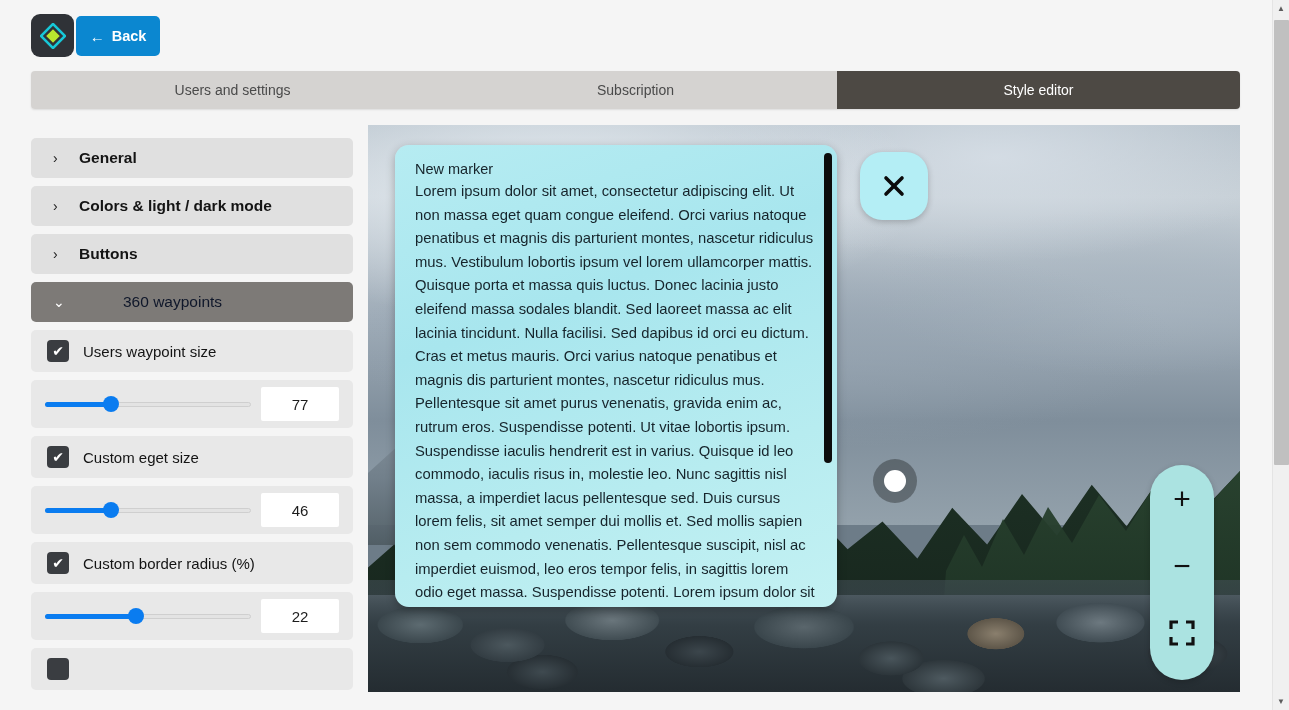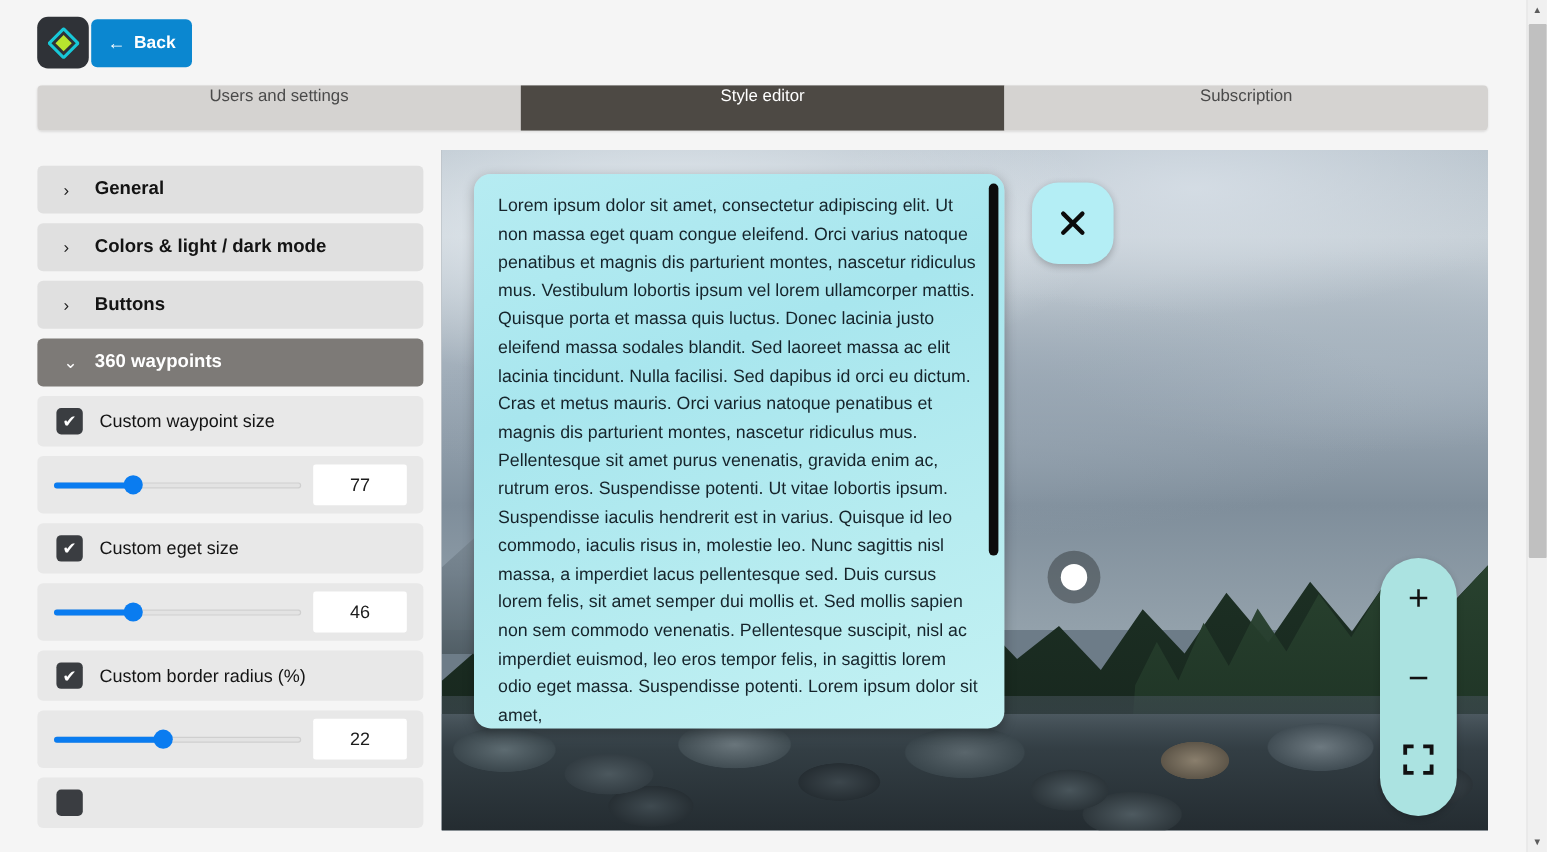--- a/index.html
+++ b/index.html
@@ -59,21 +59,21 @@
     left: 31px; top: 71px;
     width: 1209px;
     height: 38px;
     display: flex;
     border-radius: 4px;
     overflow: hidden;
     box-shadow: 0 1px 2px rgba(0,0,0,0.10);
   }
   .tab {
     flex: 1;
-    display: flex; justify-content: center;
+    display: flex; align-items: center; justify-content: center;
     font-size: 14px;
     color: #4a4a4a;
     background: #d5d3d1;
     cursor: pointer;
     user-select: none;
   }
   .tab.active {
     background: #4d4944;
     color: #ffffff;
   }
@@ -105,21 +105,21 @@
     line-height: 1;
   }
   .acc-item .acc-label {
     font-size: 15.5px;
     color: #141414;
     font-weight: bold;
   }
   .acc-item.active {
     background: #7d7a77;
   }
-  .acc-item.active .acc-label { color: #ffffff; font-weight: bold; }
+  .acc-item.active .acc-label { color: #0f172a; font-weight: normal; margin-left: 44px; }
   .acc-item.active .chev { color: #ffffff; }
 
   .ctl-row {
     min-height: 42px;
     margin-bottom: 8px;
     background: #e8e8e8;
     border-radius: 5px;
     display: flex;
     align-items: center;
     padding: 0 16px;
@@ -398,25 +398,25 @@
     <button class="back-btn">
       <span class="back-arrow">←</span>
       <span>Back</span>
     </button>
   </div>
 
   <div class="tabs">
     <div class="tab">
       <span>Users and settings</span>
     </div>
+    <div class="tab">
+      <span>Subscription</span>
+    </div>
     <div class="tab active">
       <span>Style editor</span>
-    </div>
-    <div class="tab">
-      <span>Subscription</span>
     </div>
   </div>
 
   <div class="sidebar">
 
     <div class="acc-item">
       <span class="chev">›</span>
       <span class="acc-label">General</span>
     </div>
 
@@ -432,21 +432,21 @@
 
     <div class="acc-item active">
       <span class="chev">⌄</span>
       <span class="acc-label">360 waypoints</span>
     </div>
 
     <div class="ctl-row">
       <div class="chk">
         <span class="tick">✔</span>
       </div>
-      <span class="ctl-label">Custom waypoint size</span>
+      <span class="ctl-label">Users waypoint size</span>
     </div>
 
     <div class="slider-row">
       <div class="slider">
         <div class="track"></div>
         <div class="fill" style="width:32%"></div>
         <div class="thumb" style="left:32%"></div>
       </div>
       <input class="num-field" type="text" readonly="" value="77" style="">
     </div>
@@ -495,20 +495,21 @@
   <div class="pano">
     <div class="sky"></div>
     <div class="mountain"></div>
     <div class="treeline"></div>
     <div class="treeline2"></div>
     <div class="river"></div>
     <div class="rocks"></div>
 
     <div class="popup">
       <div class="popup-inner">
+        <div class="popup-title">New marker</div>
         <div class="popup-body">Lorem ipsum dolor sit amet, consectetur adipiscing elit. Ut non massa eget quam congue eleifend. Orci varius natoque penatibus et magnis dis parturient montes, nascetur ridiculus mus. Vestibulum lobortis ipsum vel lorem ullamcorper mattis. Quisque porta et massa quis luctus. Donec lacinia justo eleifend massa sodales blandit. Sed laoreet massa ac elit lacinia tincidunt. Nulla facilisi. Sed dapibus id orci eu dictum. Cras et metus mauris. Orci varius natoque penatibus et magnis dis parturient montes, nascetur ridiculus mus. Pellentesque sit amet purus venenatis, gravida enim ac, rutrum eros. Suspendisse potenti. Ut vitae lobortis ipsum. Suspendisse iaculis hendrerit est in varius. Quisque id leo commodo, iaculis risus in, molestie leo. Nunc sagittis nisl massa, a imperdiet lacus pellentesque sed. Duis cursus lorem felis, sit amet semper dui mollis et. Sed mollis sapien non sem commodo venenatis. Pellentesque suscipit, nisl ac imperdiet euismod, leo eros tempor felis, in sagittis lorem odio eget massa. Suspendisse potenti. Lorem ipsum dolor sit amet,</div>
       </div>
       <div class="popup-scroll"></div>
     </div>
 
     <button class="close-btn">
       <svg width="26" height="26" viewBox="0 0 26 26">
         <line x1="5" y1="5" x2="21" y2="21" stroke="#0b0b0b" stroke-width="3.6" stroke-linecap="round"></line>
         <line x1="21" y1="5" x2="5" y2="21" stroke="#0b0b0b" stroke-width="3.6" stroke-linecap="round"></line>
       </svg>

